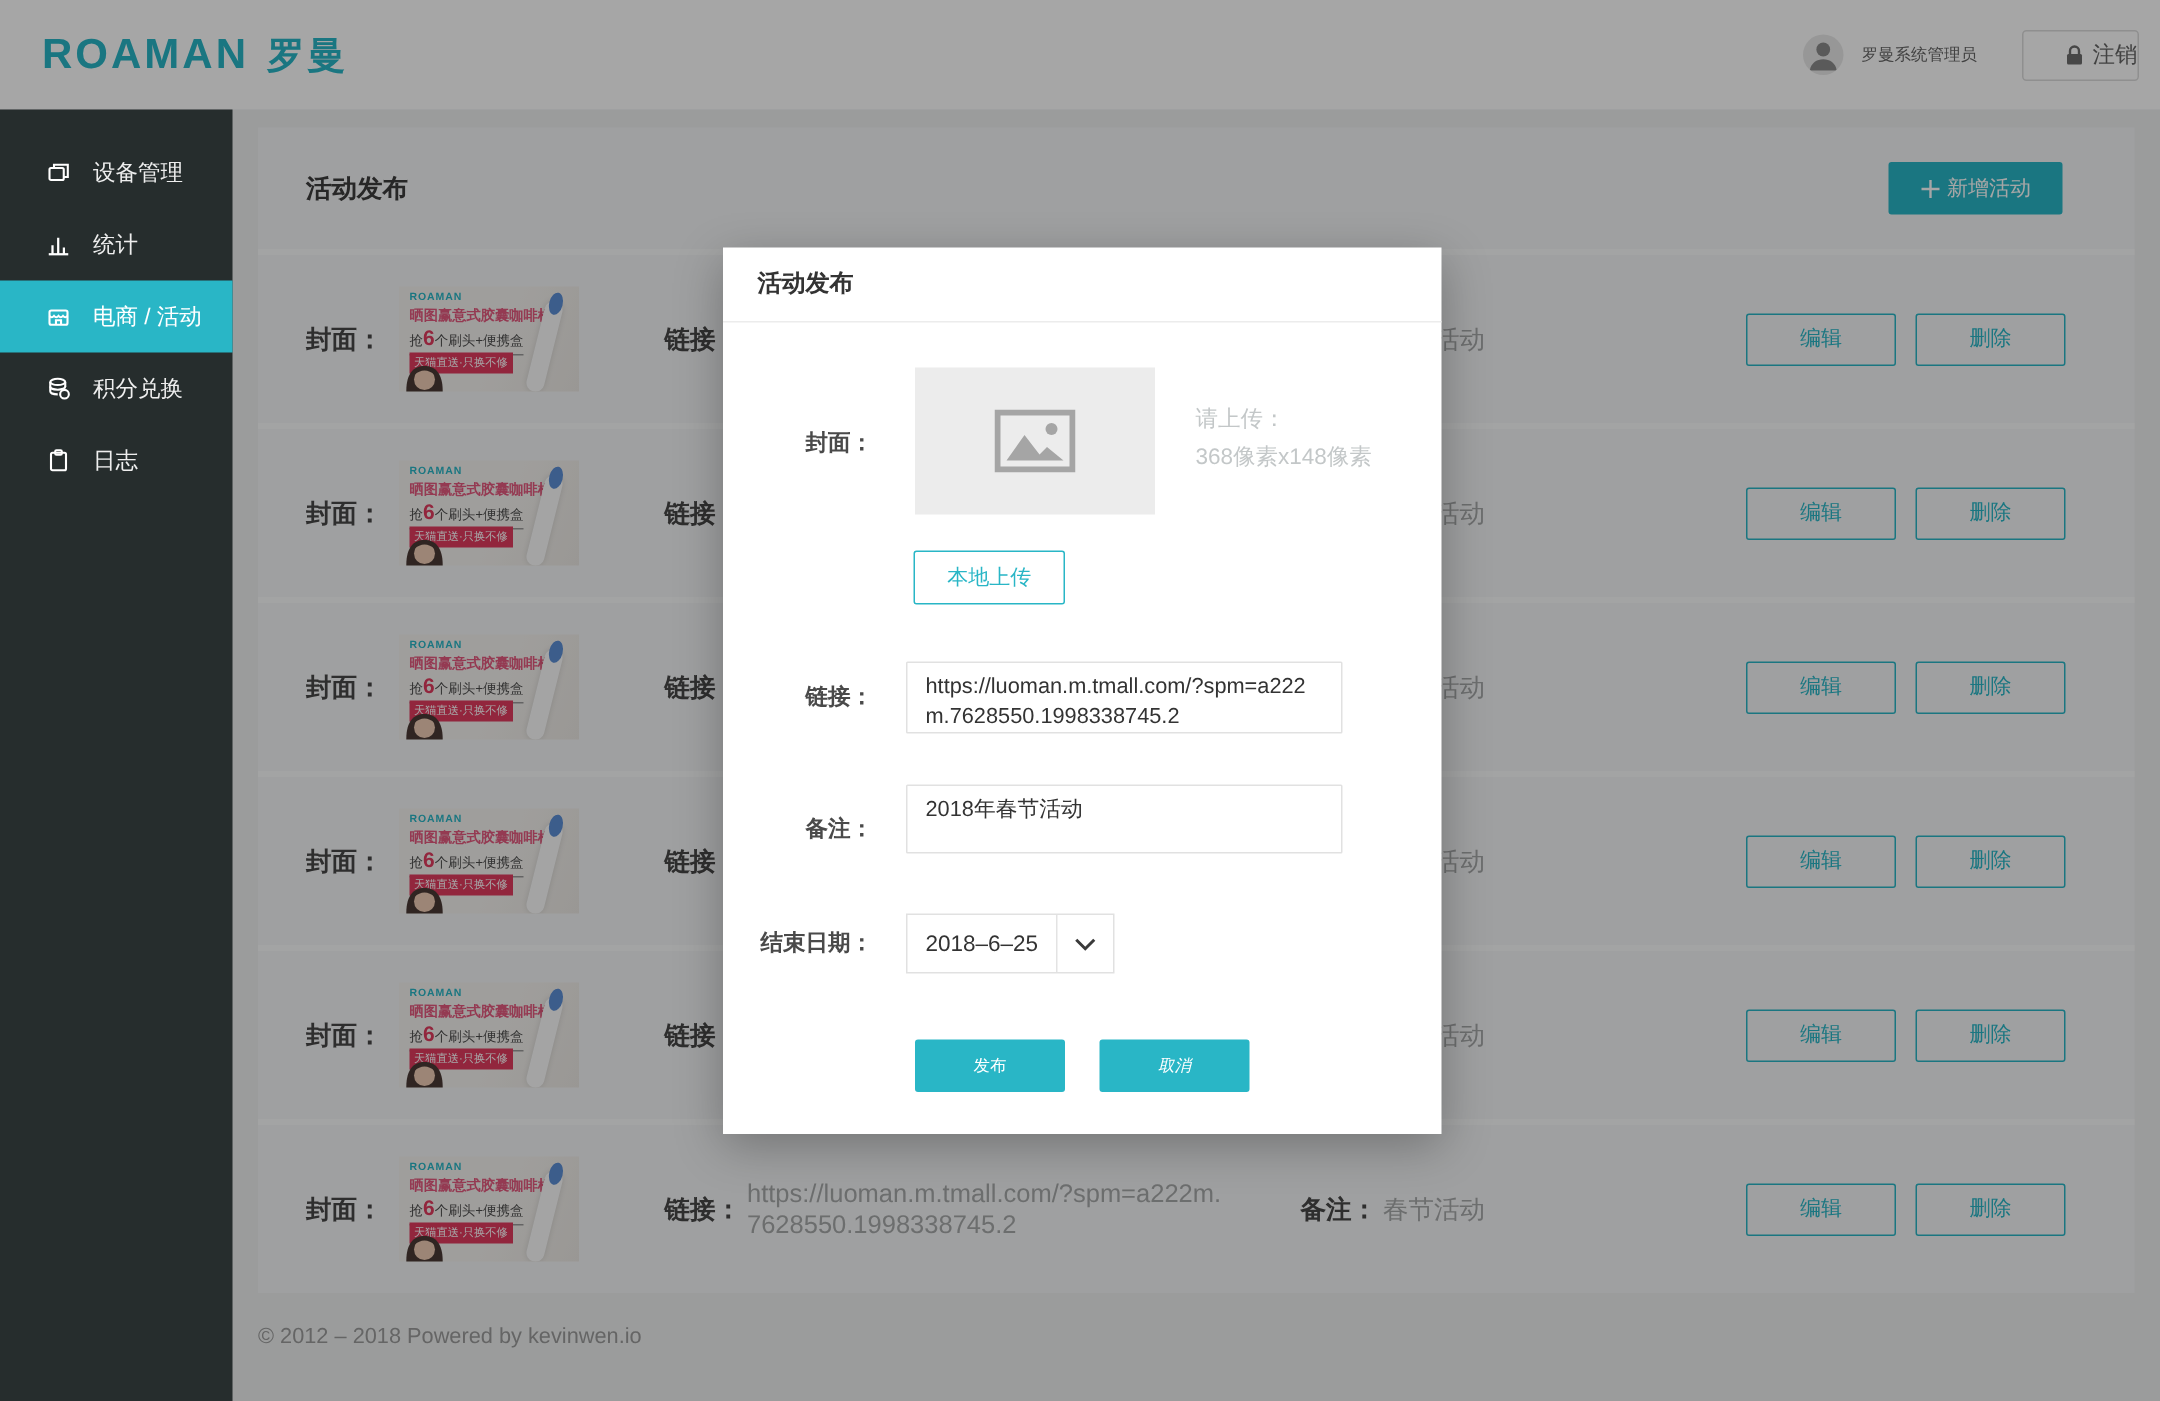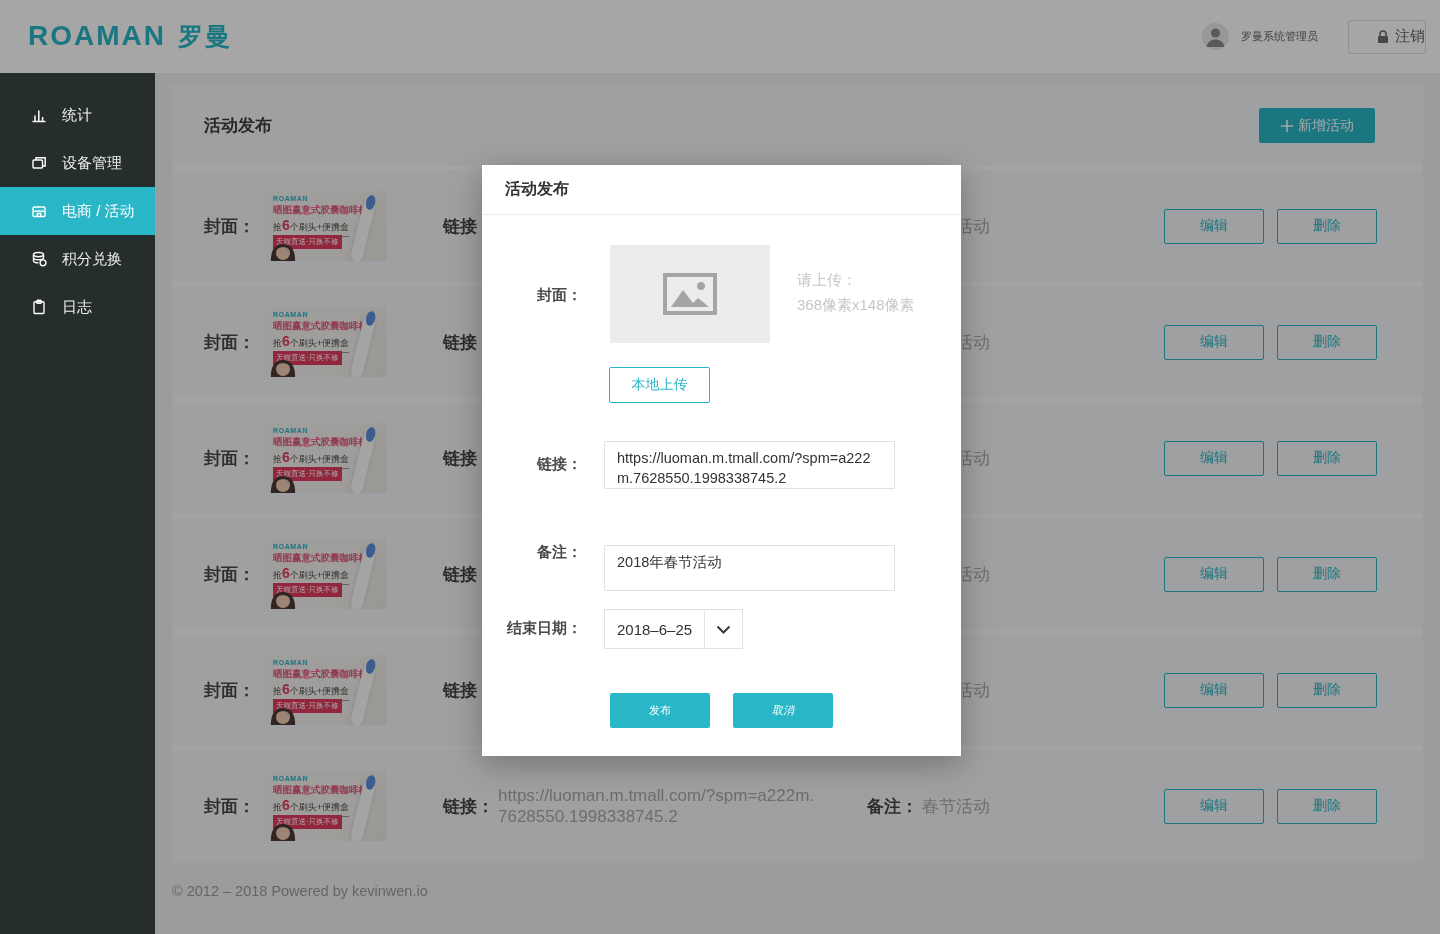--- a/index.html
+++ b/index.html
@@ -122,21 +122,21 @@
   .m-hint { position:absolute; left:315px; top:52px; font-size:15px; color:#c3c7c8; line-height:25px; }
   .m-upload-btn { position:absolute; left:127px; top:152px; width:101px; height:36px;
     background:#fff; border:1px solid var(--accent); border-radius:2px; color:var(--accent);
     font-size:14px; cursor:pointer; }
   .m-input {
     position:absolute; left:122px; width:291px; border:1px solid #e1e1e1; border-radius:1px;
     background:#fff; font-size:14.5px; color:#333; line-height:20px; padding:6px 12px;
     word-break:break-all; font-family:"Liberation Sans","DejaVu Sans",sans-serif;
   }
   .m-link { top:226px; height:48px; }
-  .m-remark { top:330px; height:46px; }
+  .m-remark { top:308px; height:46px; }
   .m-date { position:absolute; left:122px; top:394px; width:139px; height:40px;
     border:1px solid #e1e1e1; display:flex; cursor:pointer; background:#fff; }
   .m-date-text { flex:1; display:flex; align-items:center; padding-left:12px;
     font-size:15px; color:#333; }
   .m-date-arrow { width:38px; border-left:1px solid #e3e3e3; display:flex;
     align-items:center; justify-content:center; }
   .m-btn { position:absolute; top:478px; width:100px; height:35px; background:var(--accent);
     border:none; border-radius:2px; color:#fff; font-size:11px; cursor:pointer; }
   .m-publish { left:128px; }
   .m-cancel { left:251px;font-style:italic; }
@@ -162,34 +162,34 @@
         <path d="M3 6V4a3 3 0 0 1 6 0v2" fill="none" stroke="#6d6d6d" stroke-width="1.6"></path>
         <rect x="1" y="6" width="10" height="7" rx="1" fill="#6d6d6d"></rect>
       </svg>
       <span>注销</span>
     </button>
   </div>
 </div>
 
 <div class="sidebar">
   <div class="side-item">
+    <svg class="s-icon" viewBox="0 0 18 18" fill="none" stroke="#fff" stroke-width="1.4">
+      <rect x="3" y="6" width="9.5" height="8" rx="1"></rect>
+      <path d="M6 6V3.8h9.2V12h-2.7"></path>
+    </svg>
+    <span>设备管理</span>
+  </div>
+  <div class="side-item">
     <svg class="s-icon" viewBox="0 0 18 18" fill="none" stroke="#fff" stroke-width="1.5">
       <path d="M2.5 15.5h13"></path>
         <path d="M5 15.5V9.5"></path>
         <path d="M8.8 15.5V4.5"></path>
         <path d="M12.6 15.5v-4.5"></path>
     </svg>
     <span>统计</span>
-  </div>
-  <div class="side-item">
-    <svg class="s-icon" viewBox="0 0 18 18" fill="none" stroke="#fff" stroke-width="1.4">
-      <rect x="3" y="6" width="9.5" height="8" rx="1"></rect>
-      <path d="M6 6V3.8h9.2V12h-2.7"></path>
-    </svg>
-    <span>设备管理</span>
   </div>
   <div class="side-item active">
     <svg class="s-icon" viewBox="0 0 18 18" fill="none" stroke="#fff" stroke-width="1.4">
       <rect x="3" y="5" width="12" height="9.5" rx="1.2"></rect>
       <path d="M3 8.6q1.5 1.7 3 0q1.5 1.7 3 0q1.5 1.7 3 0q1.5 1.7 3 0"></path>
       <path d="M7.3 14.5v-3h3.4v3"></path>
     </svg>
     <span>电商 / 活动</span>
   </div>
   <div class="side-item">

